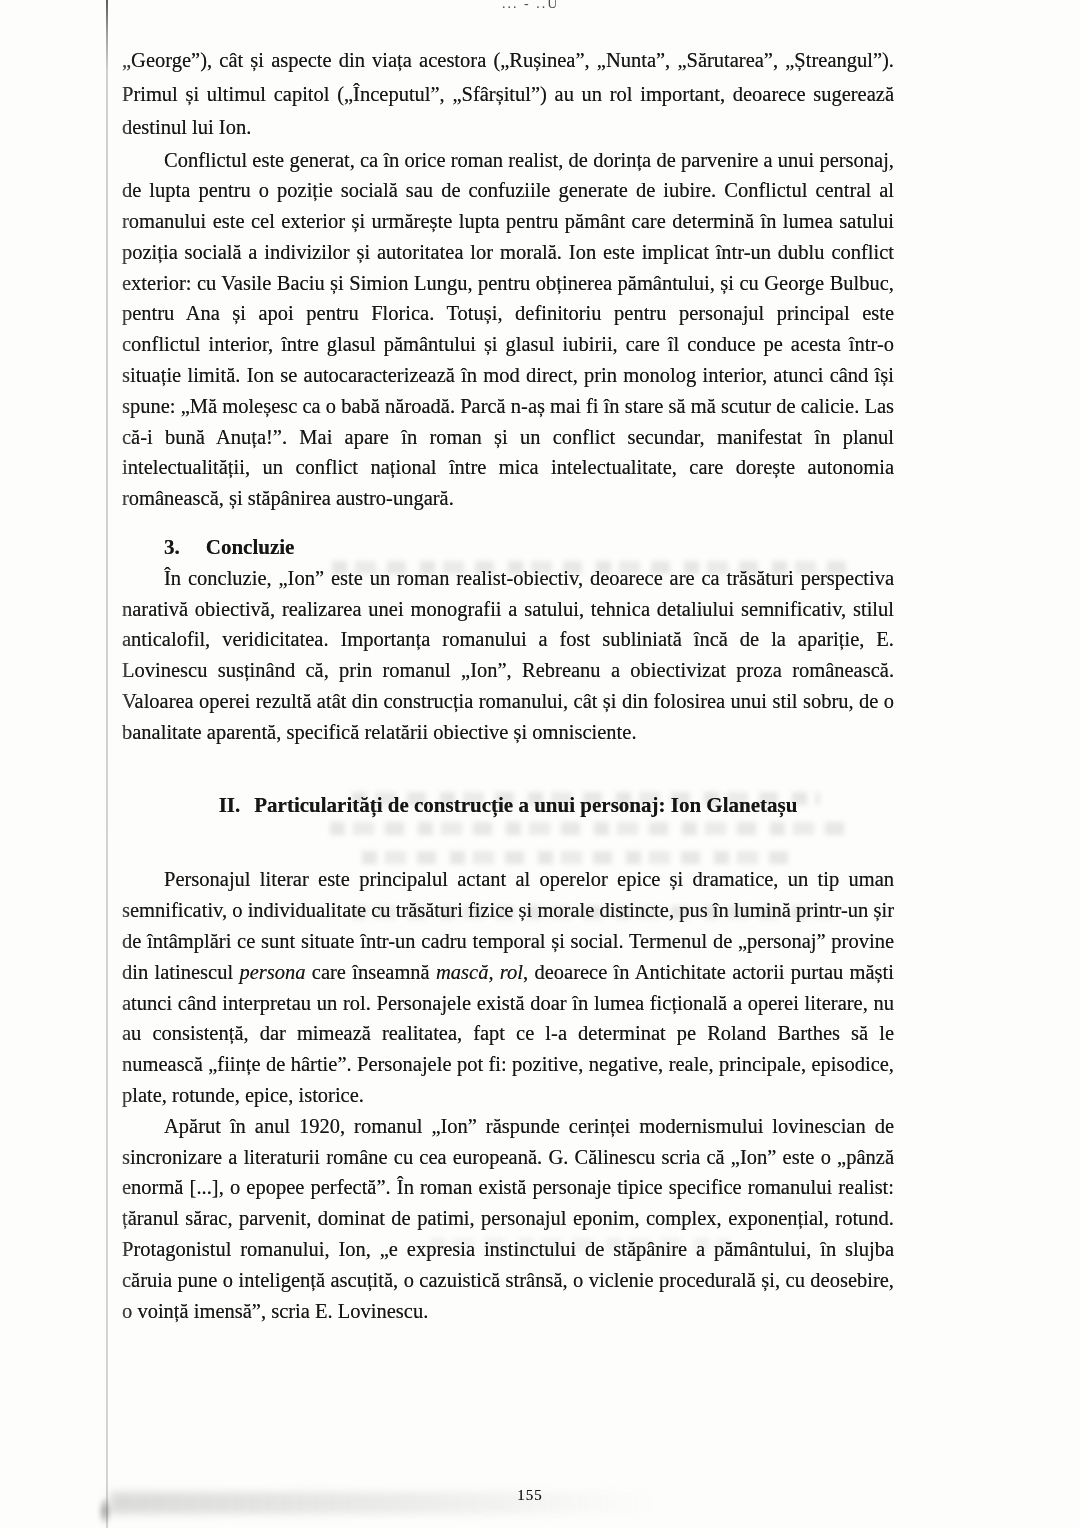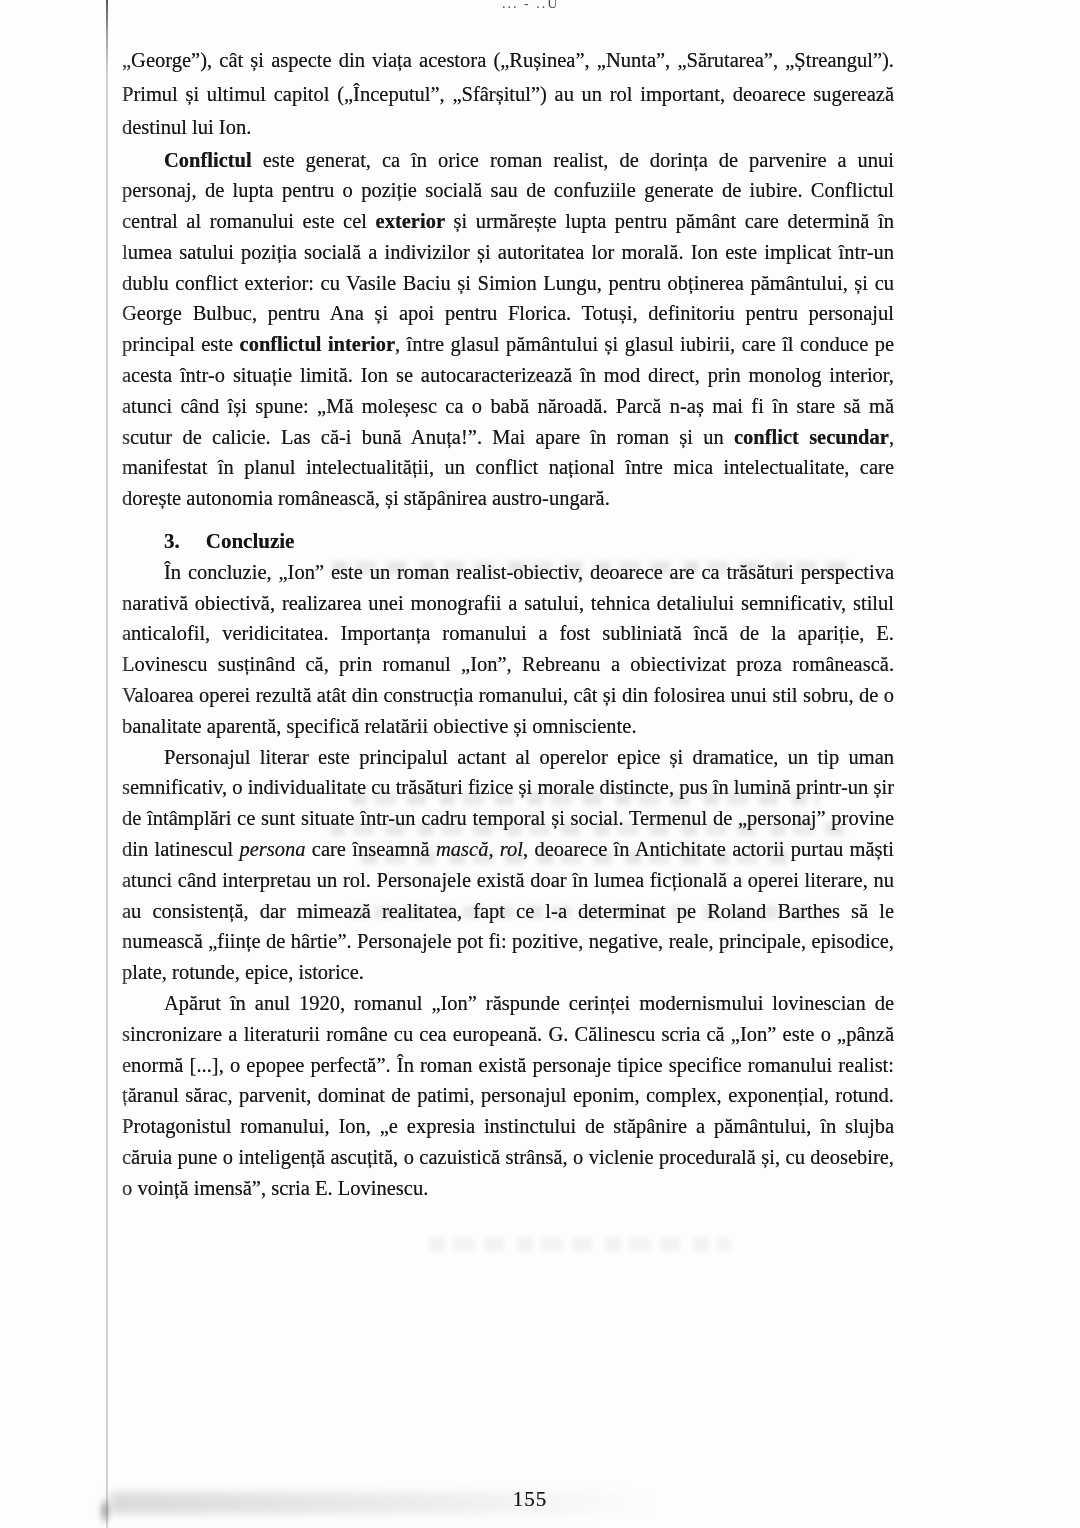--- a/index.html
+++ b/index.html
@@ -38,25 +38,25 @@
   
   .text-flow {
     position:absolute; left:122px; top:44px; width:772px; z-index:2;
     font-size:20.5px; line-height:30.8px; text-align:justify;
     text-shadow:0 0 .5px rgba(10,10,10,.6);
     hyphens:none;
   }
   p.para { margin:0; }
   .indent { text-indent:42px; }
   .block-0 { line-height:33.5px; }     
-  .b { font-weight:bold; }
+  .b { font-weight:normal; }
   .i { font-style:italic;margin-top:39px; }
 
   .h-num { font-weight:bold; margin-left:42px; font-size:21px; }
-  .block-2 { margin-top:12px; }
+  .block-2 { margin-top:18px; }
   .block-2 .h-number { margin-right:26px; }
   .block-5 .h-number { margin-right:12px; }
   .h-center {
     font-weight:bold; text-align:center; font-size:21px;
     margin-top:42px; margin-bottom:44px;
   }
   .h-center .h-number { margin-right:14px; }
 
   
   .ghost {
@@ -74,21 +74,21 @@
   .g5 { left:352px; top:906px; width:480px; }
   .g6 { left:430px; top:1238px; width:300px; opacity:.2; }
   .bottom-smudge {
     position:absolute; left:110px; top:1492px; width:545px; height:22px;
     background:linear-gradient(90deg, rgba(130,130,130,.28), rgba(130,130,130,.12) 60%, rgba(130,130,130,0));
     filter:blur(4px); z-index:1;
   }
 
   .page-number {
     position:absolute; left:0; top:1487px; width:1060px;
-    text-align:center; font-size:21px; letter-spacing:1px; z-index:2;
+    text-align:center; font-size:15px; letter-spacing:1px; z-index:2;
     text-shadow:0 0 .5px rgba(10,10,10,.6);
   }
 </style>
 </head>
 <body>
 
 <div class="page">
 
   <div class="gutter-line"></div>
   <div class="gutter-bottom-smudge"></div>
@@ -101,20 +101,21 @@
   <div class="ghost g4"></div>
   <div class="ghost g5"></div>
   <div class="ghost g6"></div>
   <div class="bottom-smudge"></div>
 
   <div class="text-flow">
       <p class="para block-0"><span>„George”), cât și aspecte din viața acestora („Rușinea”, „Nunta”, „Sărutarea”, „Ștreangul”). Primul și ultimul capitol („Începutul”, „Sfârșitul”) au un rol important, deoarece sugerează destinul lui Ion.</span></p>
       <p class="para block-1 indent"><span class="b">Conflictul</span><span> este generat, ca în orice roman realist, de dorința de parvenire a unui personaj, de lupta pentru o poziție socială sau de confuziile generate de iubire. Conflictul central al romanului este cel </span><span class="b">exterior</span><span> și urmărește lupta pentru pământ care determină în lumea satului poziția socială a indivizilor și autoritatea lor morală. Ion este implicat într-un dublu conflict exterior: cu Vasile Baciu și Simion Lungu, pentru obținerea pământului, și cu George Bulbuc, pentru Ana și apoi pentru Florica. Totuși, definitoriu pentru personajul principal este </span><span class="b">conflictul interior</span><span>, între glasul pământului și glasul iubirii, care îl conduce pe acesta într-o situație limită. Ion se autocaracterizează în mod direct, prin monolog interior, atunci când își spune: „Mă moleșesc ca o babă năroadă. Parcă n-aș mai fi în stare să mă scutur de calicie. Las că-i bună Anuța!”. Mai apare în roman și un </span><span class="b">conflict secundar</span><span>, manifestat în planul intelectualității, un conflict național între mica intelectualitate, care dorește autonomia românească, și stăpânirea austro-ungară.</span></p>
       <div class="h-num block-2"><span class="h-number">3.</span><span>Concluzie</span></div>
       <p class="para block-3 indent"><span>În concluzie, „Ion” este un roman realist-obiectiv, deoarece are ca trăsături perspectiva narativă obiectivă, realizarea unei monografii a satului, tehnica detaliului semnificativ, stilul anticalofil, veridicitatea. Importanța romanului a fost subliniată încă de la apariție, E. Lovinescu susținând că, prin romanul „Ion”, Rebreanu a obiectivizat proza românească. Valoarea operei rezultă atât din construcția romanului, cât și din folosirea unui stil sobru, de o banalitate aparentă, specifică relatării obiective și omnisciente.</span></p>
+      <div class="h-center block-4"><span class="h-number">II.</span><span>Particularități de construcție a unui personaj: Ion Glanetașu</span></div>
       <p class="para block-6 indent"><span>Personajul literar este principalul actant al operelor epice și dramatice, un tip uman semnificativ, o individualitate cu trăsături fizice și morale distincte, pus în lumină printr-un șir de întâmplări ce sunt situate într-un cadru temporal și social. Termenul de „personaj” provine din latinescul </span><span class="i">persona</span><span> care înseamnă </span><span class="i">mască, rol</span><span>, deoarece în Antichitate actorii purtau măști atunci când interpretau un rol. Personajele există doar în lumea ficțională a operei literare, nu au consistență, dar mimează realitatea, fapt ce l-a determinat pe Roland Barthes să le numească „ființe de hârtie”. Personajele pot fi: pozitive, negative, reale, principale, episodice, plate, rotunde, epice, istorice.</span></p>
       <p class="para block-7 indent"><span>Apărut în anul 1920, romanul „Ion” răspunde cerinței modernismului lovinescian de sincronizare a literaturii române cu cea europeană. G. Călinescu scria că „Ion” este o „pânză enormă [...], o epopee perfectă”. În roman există personaje tipice specifice romanului realist: țăranul sărac, parvenit, dominat de patimi, personajul eponim, complex, exponențial, rotund. Protagonistul romanului, Ion, „e expresia instinctului de stăpânire a pământului, în slujba căruia pune o inteligență ascuțită, o cazuistică strânsă, o viclenie procedurală și, cu deosebire, o voință imensă”, scria E. Lovinescu.</span></p>
     </div>
 
   <div class="left-fade"></div>
 
   <div class="page-number">155</div>
 
 </div>
 

